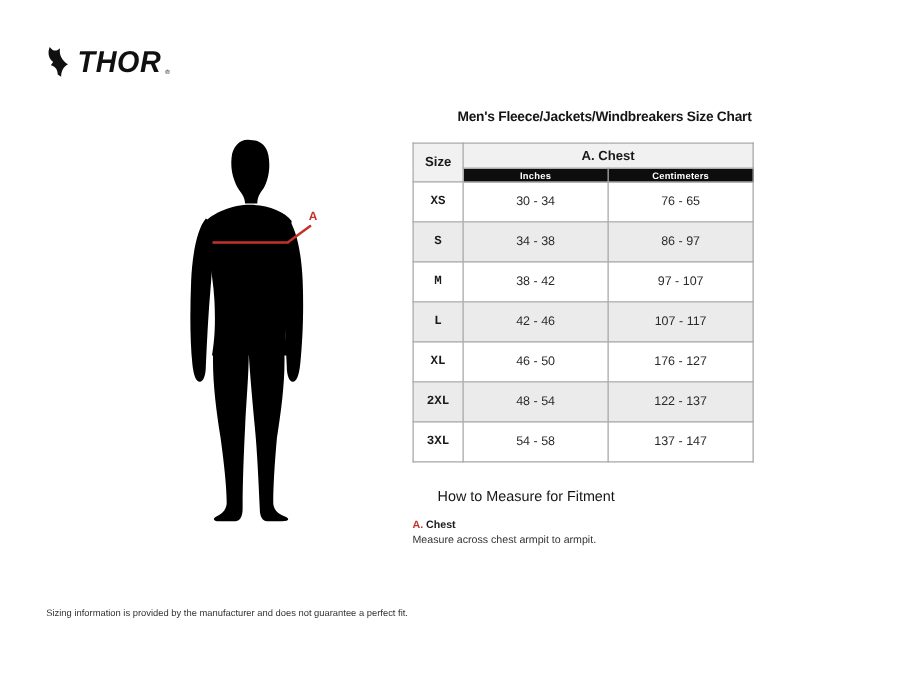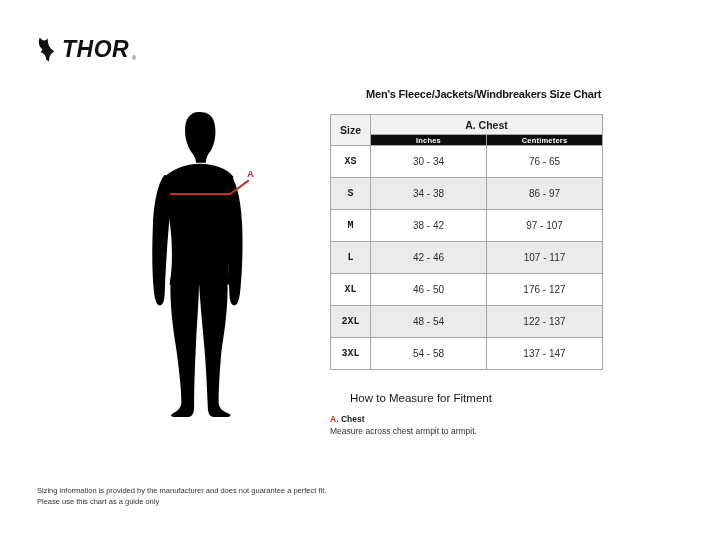--- a/index.html
+++ b/index.html
@@ -253,16 +253,15 @@
 
   <div class="htm-title">How to Measure for Fitment</div>
   <div class="htm-key-line">
     <span class="htm-key">A.</span>
     <span>Chest</span>
   </div>
   <div class="htm-desc">Measure across chest armpit to armpit.</div>
 
   <div class="disclaimer">
     <div>Sizing information is provided by the manufacturer and does not guarantee a perfect fit.</div>
-    <div>Please use this chart as a guide only</div>
   </div>
 
 </div>
 
 </body></html>

